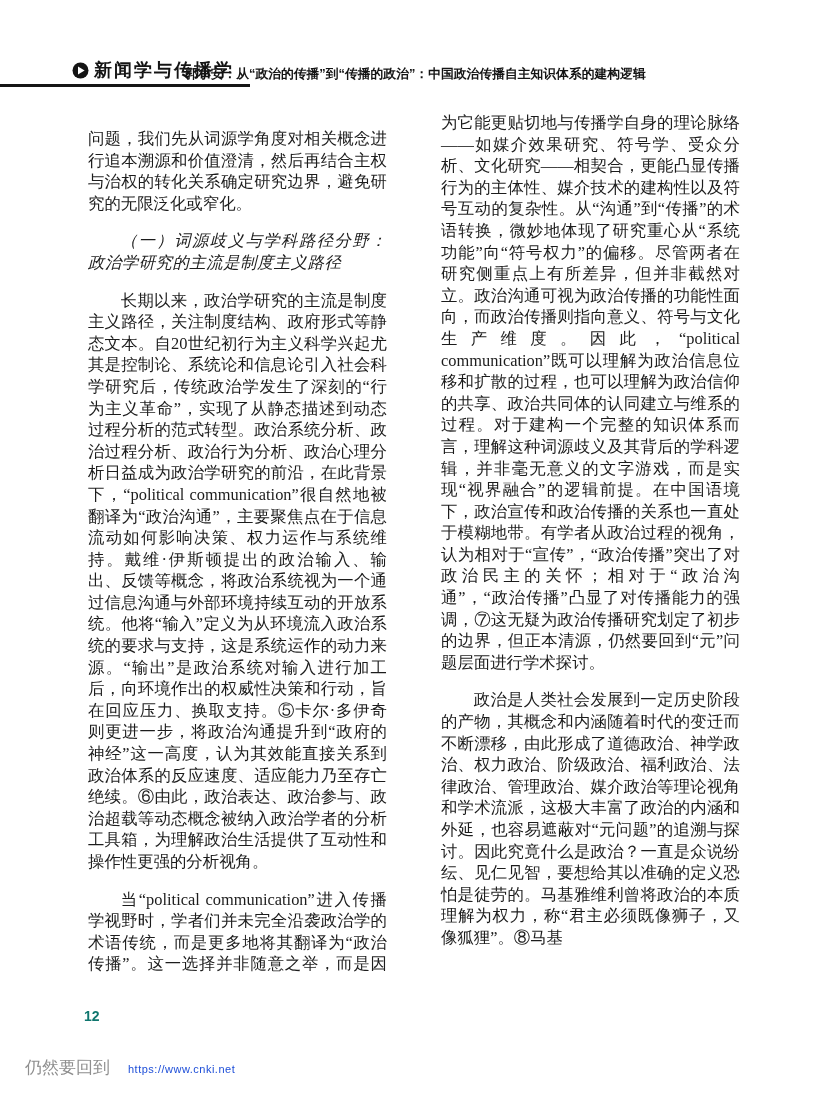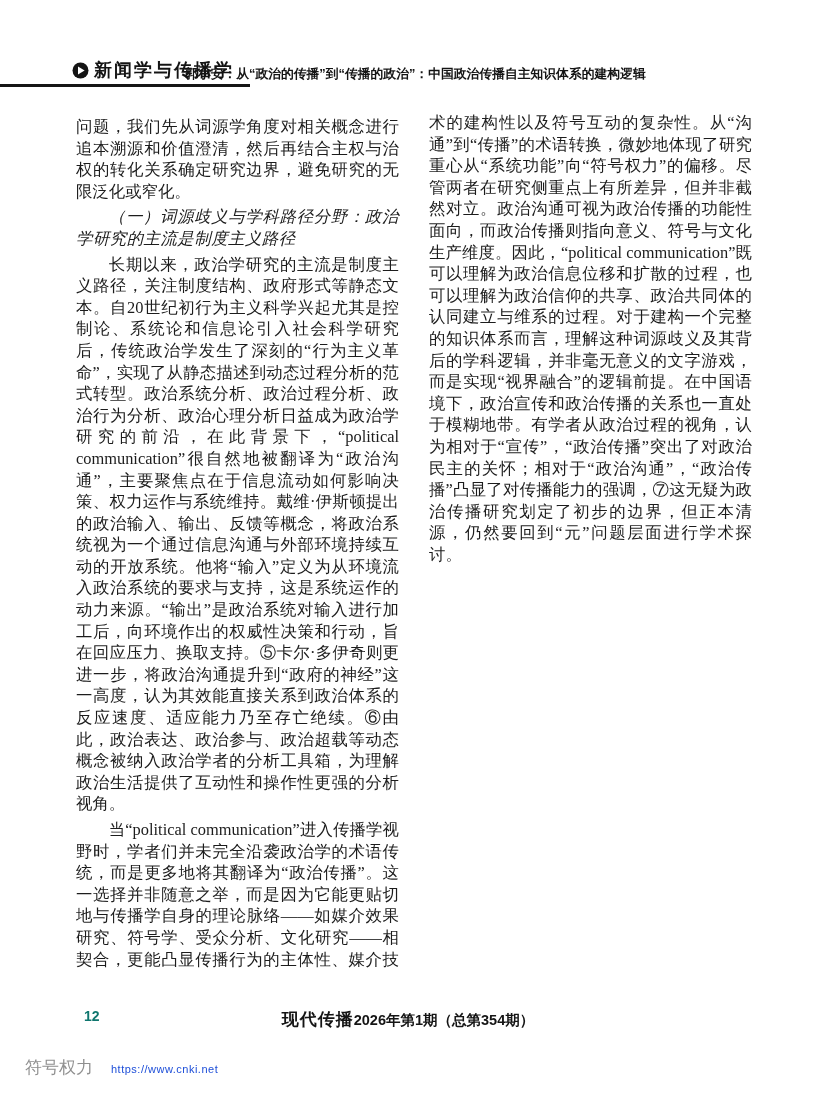--- a/index.html
+++ b/index.html
@@ -54,21 +54,21 @@
     height: 868px;
     column-count: 2;
     column-gap: 22px;
     column-fill: auto;
     overflow: hidden;
     font-size: 16.4px;
     line-height: 21.6px;
     text-align: justify;
     color: #1c1c1c;
   }
-  .article p { margin: 4px; text-indent: 2em; }
+  .article p { margin: 16px; text-indent: 2em; }
   .article p.cont { text-indent: 0; }
   .article p.heading {
     font-style: italic;
     letter-spacing: 0.5px;
   }
 
   
   .footer-page-number {
     position: absolute;
     left: 84px; top: 1008px;
@@ -124,25 +124,23 @@
     </span>
     <span>新闻学与传播学</span>
   </div>
   <div class="running-head">郭小安：从“政治的传播”到“传播的政治”：中国政治传播自主知识体系的建构逻辑</div>
 
   <div class="article">
     <p class="cont">问题，我们先从词源学角度对相关概念进行追本溯源和价值澄清，然后再结合主权与治权的转化关系确定研究边界，避免研究的无限泛化或窄化。</p>
     <p class="heading">（一）词源歧义与学科路径分野：政治学研究的主流是制度主义路径</p>
     <p class="body">长期以来，政治学研究的主流是制度主义路径，关注制度结构、政府形式等静态文本。自20世纪初行为主义科学兴起尤其是控制论、系统论和信息论引入社会科学研究后，传统政治学发生了深刻的“行为主义革命”，实现了从静态描述到动态过程分析的范式转型。政治系统分析、政治过程分析、政治行为分析、政治心理分析日益成为政治学研究的前沿，在此背景下，“political communication”很自然地被翻译为“政治沟通”，主要聚焦点在于信息流动如何影响决策、权力运作与系统维持。戴维·伊斯顿提出的政治输入、输出、反馈等概念，将政治系统视为一个通过信息沟通与外部环境持续互动的开放系统。他将“输入”定义为从环境流入政治系统的要求与支持，这是系统运作的动力来源。“输出”是政治系统对输入进行加工后，向环境作出的权威性决策和行动，旨在回应压力、换取支持。⑤卡尔·多伊奇则更进一步，将政治沟通提升到“政府的神经”这一高度，认为其效能直接关系到政治体系的反应速度、适应能力乃至存亡绝续。⑥由此，政治表达、政治参与、政治超载等动态概念被纳入政治学者的分析工具箱，为理解政治生活提供了互动性和操作性更强的分析视角。</p>
     <p class="body">当“political communication”进入传播学视野时，学者们并未完全沿袭政治学的术语传统，而是更多地将其翻译为“政治传播”。这一选择并非随意之举，而是因为它能更贴切地与传播学自身的理论脉络——如媒介效果研究、符号学、受众分析、文化研究——相契合，更能凸显传播行为的主体性、媒介技术的建构性以及符号互动的复杂性。从“沟通”到“传播”的术语转换，微妙地体现了研究重心从“系统功能”向“符号权力”的偏移。尽管两者在研究侧重点上有所差异，但并非截然对立。政治沟通可视为政治传播的功能性面向，而政治传播则指向意义、符号与文化生产维度。因此，“political communication”既可以理解为政治信息位移和扩散的过程，也可以理解为政治信仰的共享、政治共同体的认同建立与维系的过程。对于建构一个完整的知识体系而言，理解这种词源歧义及其背后的学科逻辑，并非毫无意义的文字游戏，而是实现“视界融合”的逻辑前提。在中国语境下，政治宣传和政治传播的关系也一直处于模糊地带。有学者从政治过程的视角，认为相对于“宣传”，“政治传播”突出了对政治民主的关怀；相对于“政治沟通”，“政治传播”凸显了对传播能力的强调，⑦这无疑为政治传播研究划定了初步的边界，但正本清源，仍然要回到“元”问题层面进行学术探讨。</p>
+    <p class="body">政治是人类社会发展到一定历史阶段的产物，其概念和内涵随着时代的变迁而不断漂移，由此形成了道德政治、神学政治、权力政治、阶级政治、福利政治、法律政治、管理政治、媒介政治等理论视角和学术流派，这极大丰富了政治的内涵和外延，也容易遮蔽对“元问题”的追溯与探讨。因此究竟什么是政治？一直是众说纷纭、见仁见智，要想给其以准确的定义恐怕是徒劳的。马基雅维利曾将政治的本质理解为权力，称“君主必须既像狮子，又像狐狸”。⑧马基</p>
   </div>
 
   <div class="footer-page-number">12</div>
-  <div class="footer-issue">
-    <span class="journal-logo">现代传播</span><span class="issue-info">2026年第1期（总第354期）</span>
-  </div>
 
   <div class="watermark">
-    <span class="brand">符号权力</span>
+    <span class="brand">仍然要回到</span>
     <span class="url">https://www.cnki.net</span>
   </div>
 
 </div>
 
 </body></html>

